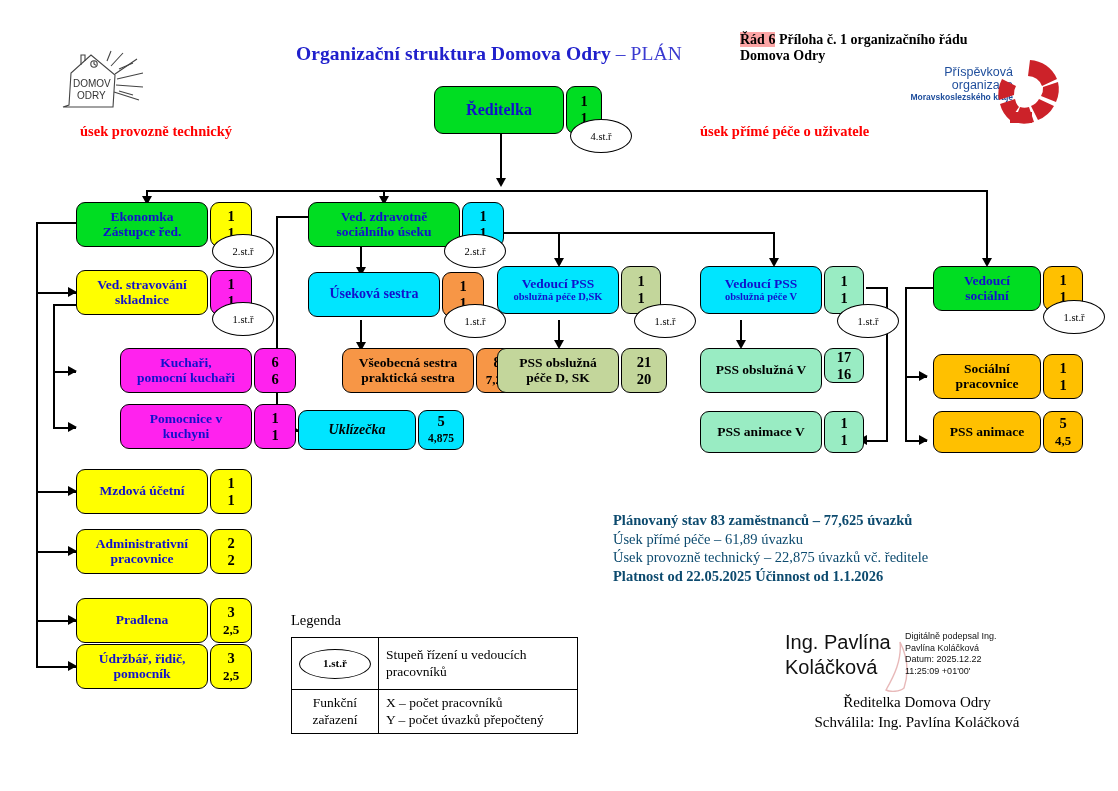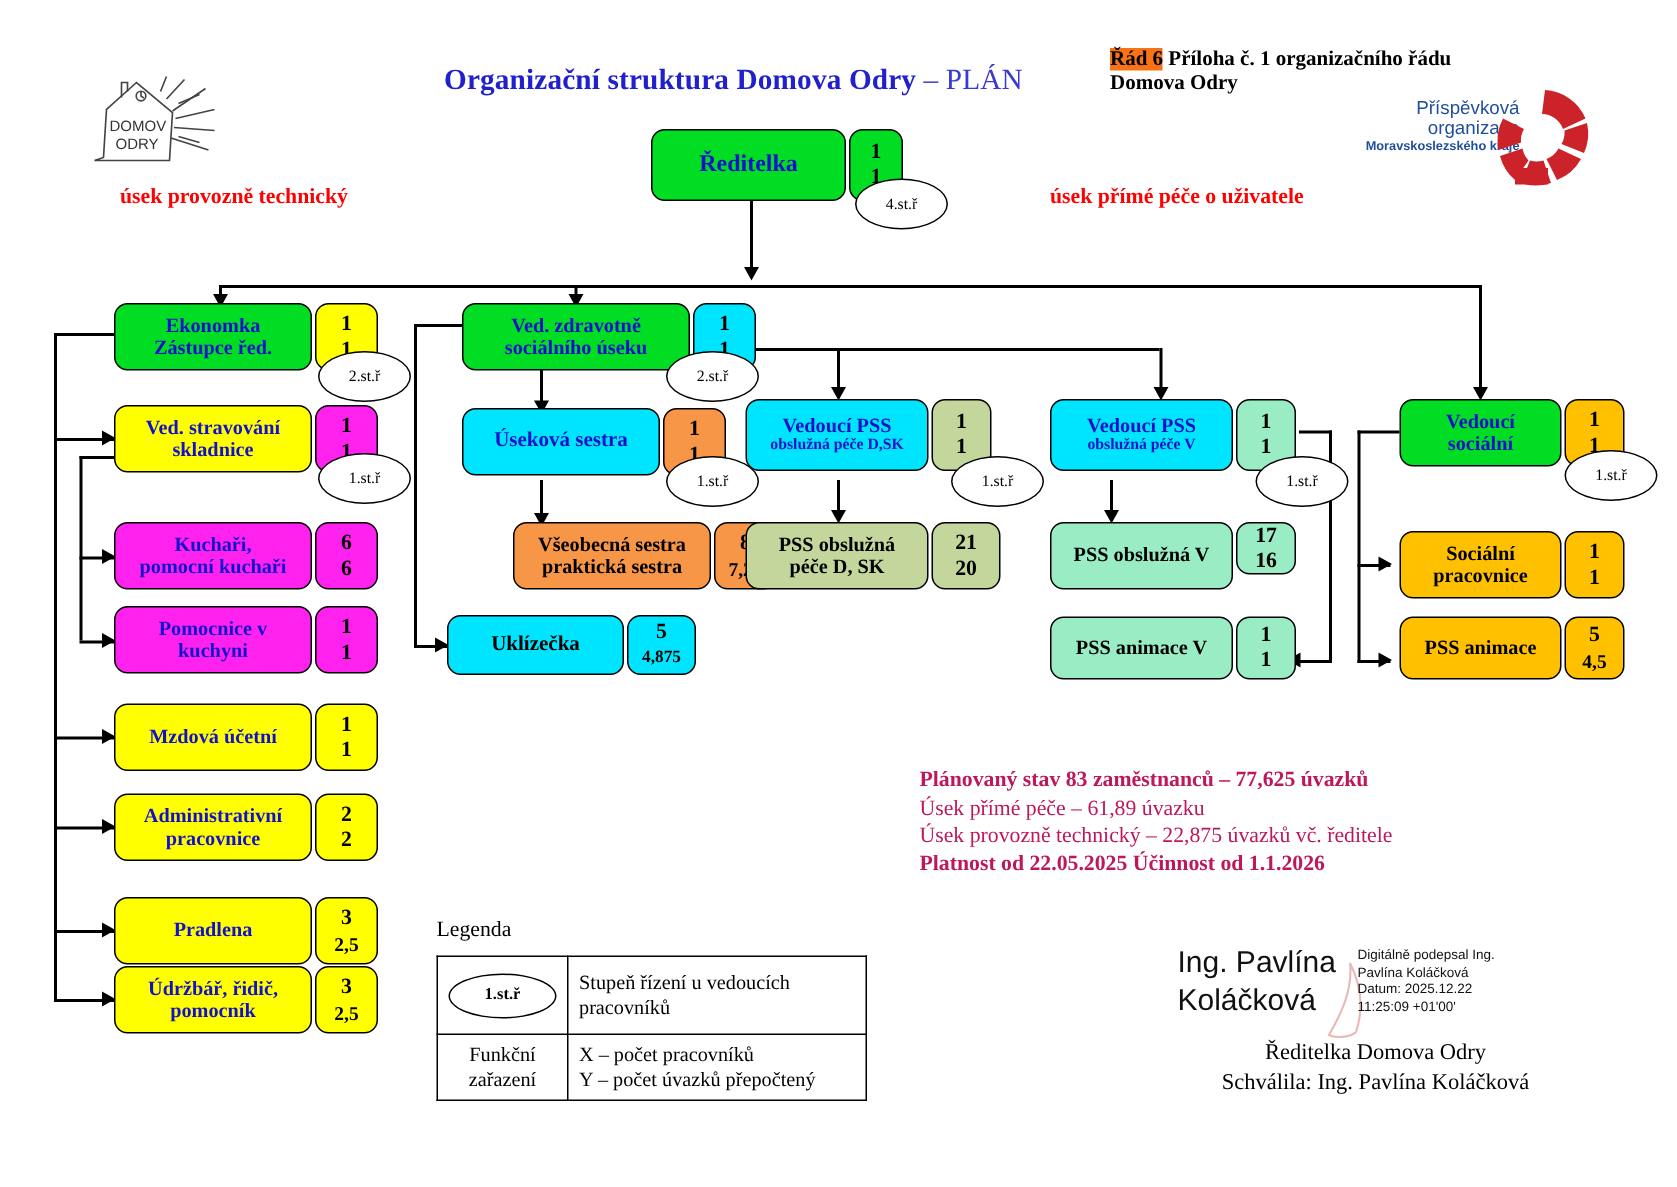--- a/index.html
+++ b/index.html
@@ -29,21 +29,21 @@
 
   .ref-line {
     position: absolute;
     left: 740px; top: 31px;
     font-size: 14px;
     font-weight: bold;
     color: #000;
     white-space: nowrap;
     line-height: 17px;
   }
-  .hl { background: #f97316; }
+  .hl { background: #fca5a5; }
   .ref-line2 {
     position: absolute;
     left: 740px; top: 48px;
     font-size: 14px; font-weight: bold; color:#000;
     white-space: nowrap;
   }
 
   .section-label {
     position: absolute;
     font-size: 14.5px;
@@ -90,21 +90,21 @@
 
   .sub { font-size: 10.5px; line-height: 12px; display:block; font-weight:bold; }
 
   
   .t-blue  { color: #1111cc; }
   .t-black { color: #000000; }
 
   
   .f-green  { background: #00dd22; }
   .f-yellow { background: #ffff00; }
-  .f-magenta{ background: #ff22ee; }
+  .f-magenta{ background: #ff22ee; margin-left: 44px; }
   .f-cyan   { background: #00e5ff; }
   .f-orange { background: #f79646; }
   .f-sage   { background: #c3d69b; }
   .f-mint   { background: #99ecc3; }
   .f-amber  { background: #ffc000; }
 
   
   .deg-oval {
     position: absolute;
     width: 62px; height: 34px;
@@ -127,21 +127,21 @@
   .arrow-d { border-left: 5px solid transparent; border-right: 5px solid transparent; border-top: 9px solid #000; }
   .arrow-r { border-top: 5px solid transparent; border-bottom: 5px solid transparent; border-left: 9px solid #000; }
   .arrow-l { position:absolute; width:0;height:0; border-top: 5px solid transparent; border-bottom: 5px solid transparent; border-right: 9px solid #000; }
 
   
   #summary {
     position: absolute;
     left: 613px; top: 511px;
     font-size: 14.5px;
     line-height: 18.5px;
-    color: #be185d;
+    color: #0c4a6e;
     white-space: nowrap;
   }
   #summary .b { font-weight: bold; }
 
   
   #legend-title {
     position: absolute; left: 291px; top: 612px;
     font-size: 14.5px; color: #000;
   }
   #legend {
@@ -438,21 +438,21 @@
       <span>Všeobecná sestra</span>
       <span>praktická sestra</span>
     </div>
     <div class="num-box f-orange" style="width:42px; height:45px;">
       <span>8</span>
       <span class="y">7,25</span>
     </div>
   </div>
 
   <div class="node" style="left:298px; top:410px;">
-    <div class="main-box f-cyan t-black" style="width:118px; height:40px; font-size:14px;">
+    <div class="main-box f-cyan t-black" style="width:118px; height:40px; font-size:14px;font-style:italic;">
       <span>Uklízečka</span>
     </div>
     <div class="num-box f-cyan" style="width:46px; height:40px;">
       <span>5</span>
       <span class="y" style="font-size:11.5px;">4,875</span>
     </div>
   </div>
 
   <div class="node" style="left:497px; top:266px;">
     <div class="main-box f-cyan t-blue" style="width:122px; height:48px; font-size:13.5px;">

